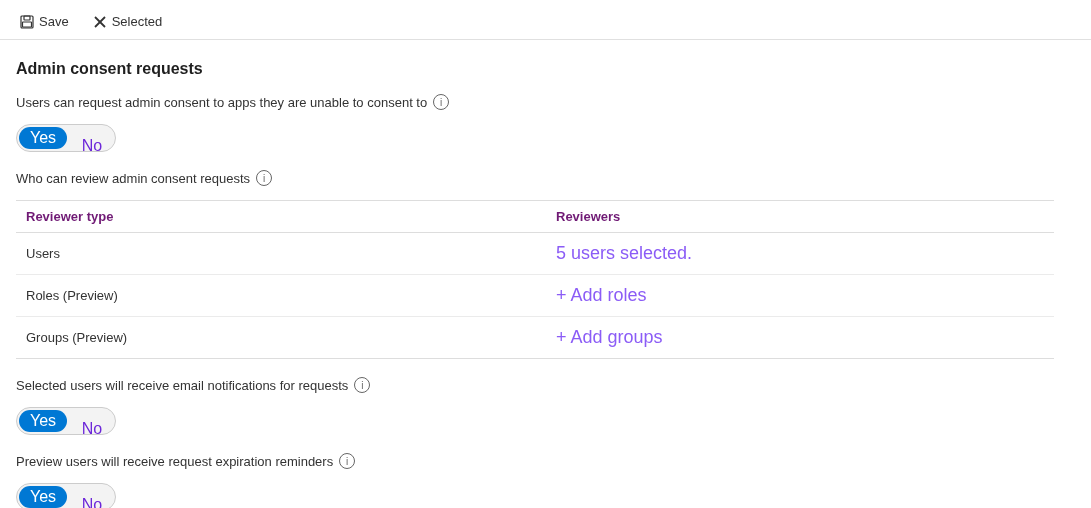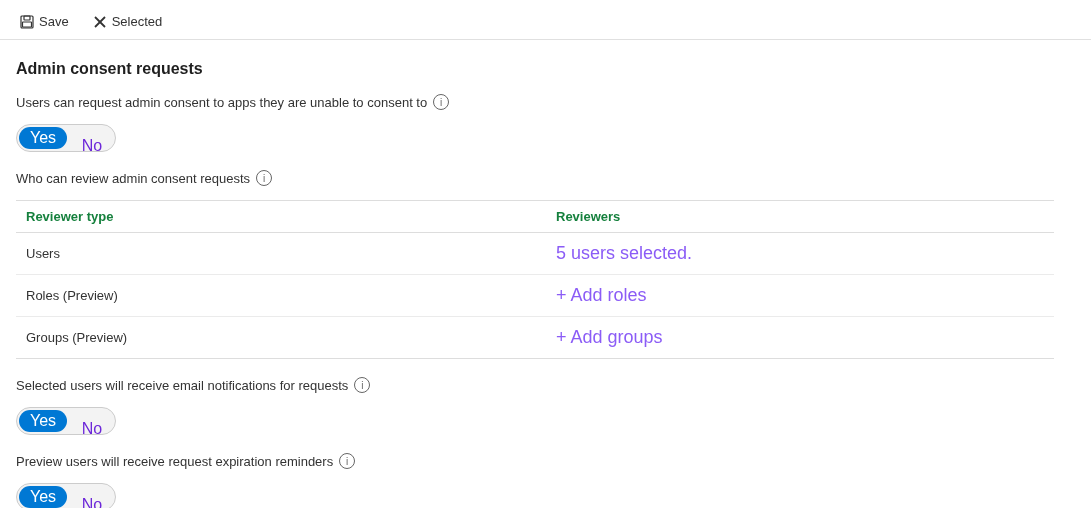--- a/index.html
+++ b/index.html
@@ -114,21 +114,21 @@
       width: 100%;
       border-collapse: collapse;
       border-top: 1px solid #ddd;
     }
 
     .reviewers-table th {
       text-align: left;
       padding: 8px 10px;
       font-size: 13px;
       font-weight: 600;
-      color: #15803d;
+      color: #701a75;
       border-bottom: 1px solid #ddd;
     }
 
     .reviewers-table td {
       padding: 10px 10px;
       font-size: 13px;
       border-bottom: 1px solid #ebebeb;
       vertical-align: middle;
     }
 

